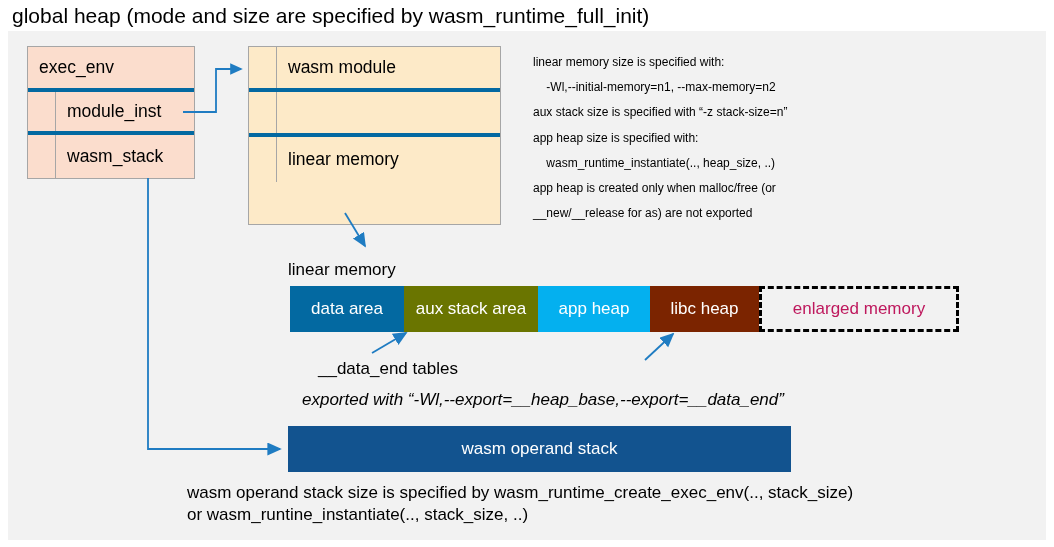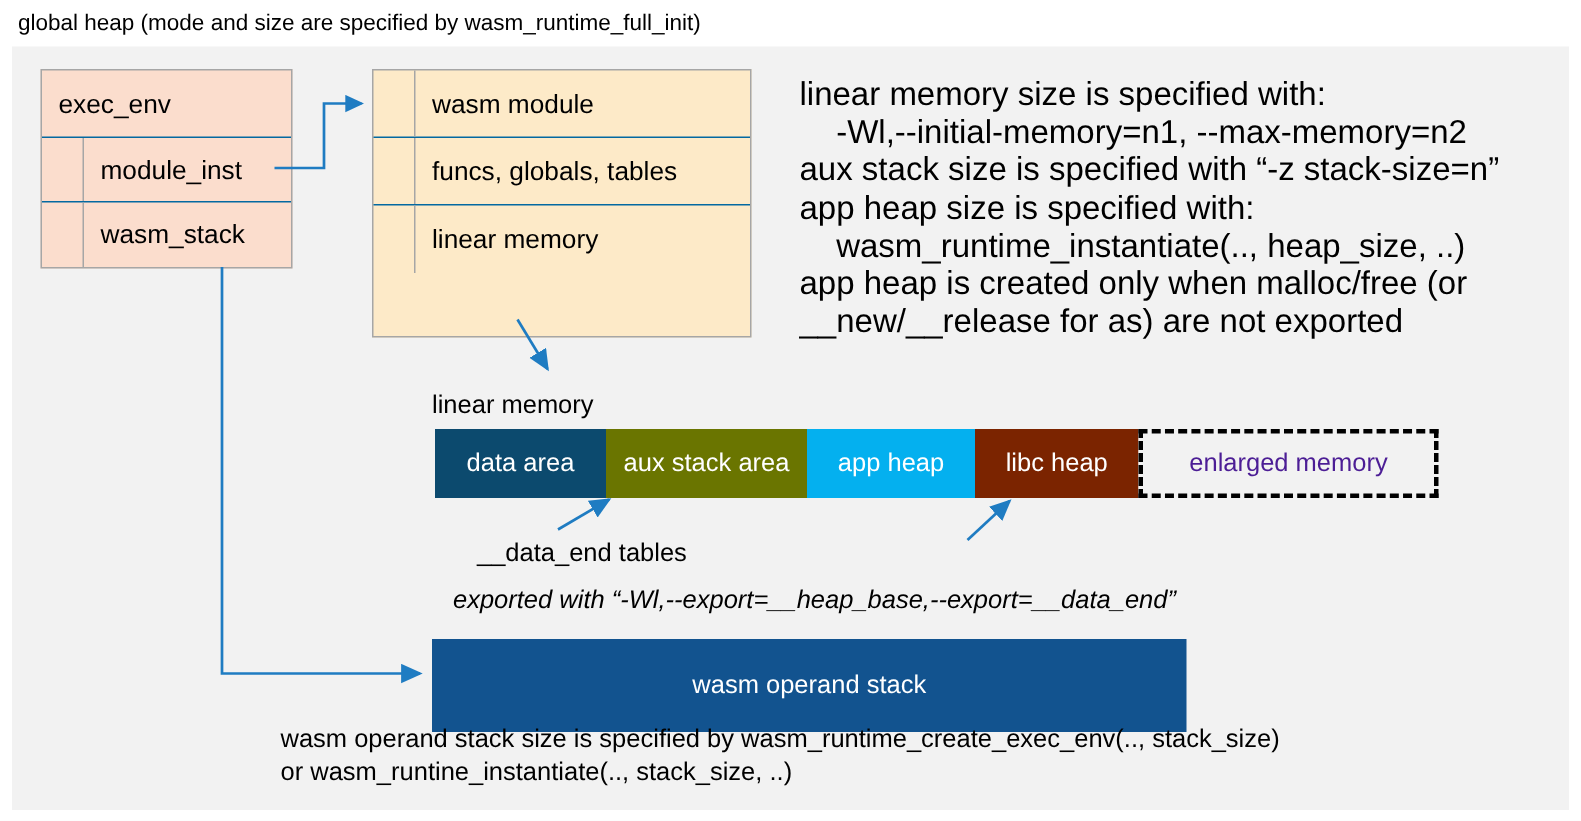--- a/index.html
+++ b/index.html
@@ -21,21 +21,21 @@
     width: 1038px; height: 509px;
     background: #f2f2f2;
   }
 
   
   .struct {
     position: absolute;
     border: 1px solid #a6a6a6;
   }
   .struct .hdr, .struct .row {
-    border-bottom: 1px solid #0369a1;
+    border-bottom: 4px solid #0369a1;
     display: flex;
     align-items: center;
     font-size: 17.5px;
     color: #000000;
     white-space: nowrap;
   }
   .struct .row:last-child { border-bottom: none; }
   .struct .gutter {
     width: 28px;
     flex: 0 0 28px;
@@ -58,22 +58,22 @@
   #module-inst-box .hdr { height: 44px; padding-left: 11px; }
   #module-inst-box .row { height: 45px; }
 
   
   .text {
     position: absolute;
     color: #000000;
     white-space: pre;
     line-height: 24px;
   }
-  #title { left: 12px; top: 4px; font-size: 15px; line-height: 24px; }
-  #side-note { left: 533px; top: 50px; font-size: 22px; line-height: 25.2px; }
+  #title { left: 12px; top: 4px; font-size: 21px; line-height: 24px; }
+  #side-note { left: 533px; top: 50px; font-size: 12px; line-height: 25.2px; }
   #linmem-label { left: 288px; top: 258px; font-size: 17px; }
   #data-end-label { left: 318px; top: 357px; font-size: 17px; }
   #heap-base-label { left: 598px; top: 363px; font-size: 17px; }
   #exported-label { left: 302px; top: 388px; font-size: 17px; font-style: italic; }
   #bottom-note { left: 187px; top: 482px; font-size: 17px; line-height: 22px; }
 
   
   #linmem-bar {
     position: absolute;
     left: 290px; top: 286px;
@@ -91,21 +91,21 @@
   .seg.dashed {
     background: #f2f2f2;
     color: #1f3864;
     border: 3px dashed #000000;
   }
 
   
   #operand-stack {
     position: absolute;
     left: 288px; top: 426px;
-    width: 503px; height: 62px;
+    width: 503px; height: 46px;
     background: #12538f;
     display: flex; align-items: center; justify-content: center;
     color: #ffffff; font-size: 17px; white-space: nowrap;
   }
 
   
   #connectors {
     position: absolute; left: 0; top: 0;
     width: 1054px; height: 547px;
     pointer-events: none;
@@ -132,43 +132,42 @@
     </div>
   </div>
 
   <div class="struct" id="module-inst-box">
     <div class="row">
       <div class="gutter"></div>
       <div class="cell">wasm module</div>
     </div>
     <div class="row">
       <div class="gutter"></div>
-      <div class="cell">funcs, globals, tables</div>
     </div>
     <div class="row">
       <div class="gutter"></div>
       <div class="cell">linear memory</div>
     </div>
   </div>
 
   <div class="text" id="side-note">linear memory size is specified with:
     -Wl,--initial-memory=n1, --max-memory=n2
 aux stack size is specified with “-z stack-size=n”
 app heap size is specified with:
     wasm_runtime_instantiate(.., heap_size, ..)
 app heap is created only when malloc/free (or
 __new/__release for as) are not exported</div>
 
   <div class="text" id="linmem-label">linear memory</div>
   <div id="linmem-bar">
-      <div class="seg" style="width: 114px; background: #0c4a6e; color: rgb(255, 255, 255);">data area</div>
+      <div class="seg" style="width: 114px; background: #0369a1; color: rgb(255, 255, 255);">data area</div>
       <div class="seg" style="width: 134px; background: rgb(106, 117, 0); color: rgb(255, 255, 255);">aux stack area</div>
       <div class="seg" style="width: 112px; background: rgb(4, 176, 239); color: rgb(255, 255, 255);">app heap</div>
       <div class="seg" style="width: 109px; background: rgb(123, 36, 0); color: rgb(255, 255, 255);">libc heap</div>
-      <div class="seg dashed" style="width: 200px; color: #4c1d95;">enlarged memory</div>
+      <div class="seg dashed" style="width: 200px; color: #be185d;">enlarged memory</div>
     </div>
 
   <div class="text" id="data-end-label">__data_end tables</div>
   <div class="text" id="exported-label">exported with “-Wl,--export=__heap_base,--export=__data_end”</div>
 
   <div id="operand-stack" style="background: rgb(18, 83, 143);">wasm operand stack</div>
   <div class="text" id="bottom-note">wasm operand stack size is specified by wasm_runtime_create_exec_env(.., stack_size)
 or wasm_runtine_instantiate(.., stack_size, ..)</div>
 
   <svg id="connectors">

